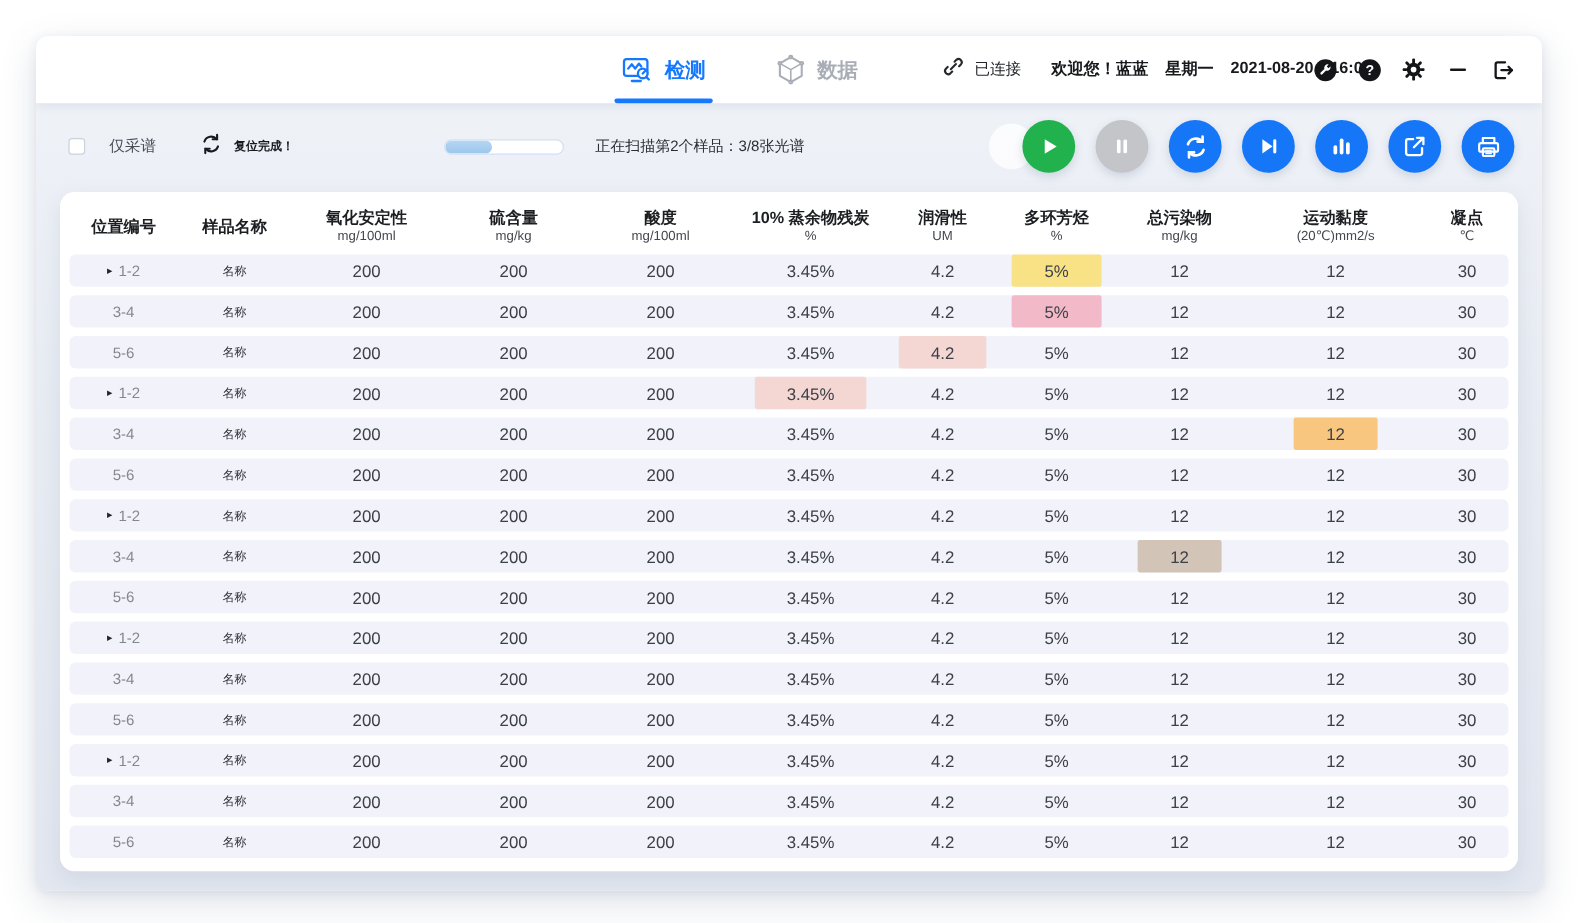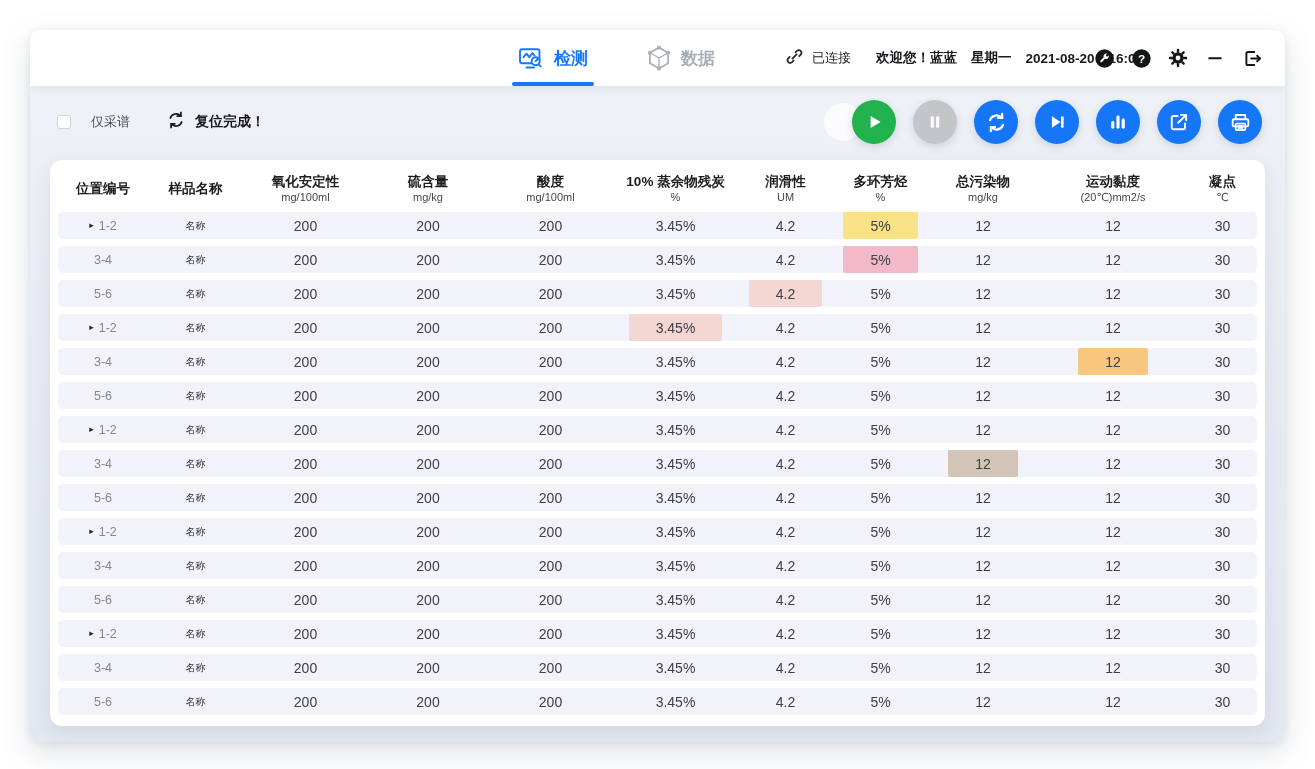--- a/index.html
+++ b/index.html
@@ -30,41 +30,41 @@
   .tab.inactive .tab-label{ color:#a9aeb6; }
   .tab.active::after{
     content:""; position:absolute; left:-6px; right:-6px; bottom:0; height:4px;
     background:#1677ff; border-radius:2px;
   }
   .tab svg{ display:block; }
 
   .conn{ position:absolute; left:755px; display:flex; align-items:center; gap:8px; }
   .conn-label{ font-size:13px; color:#23262b; font-weight:500; }
 
-  .welcome{ position:absolute; left:846px; display:flex; align-items:center; gap:14px; white-space:nowrap; }
+  .welcome{ position:absolute; left:846px; display:flex; align-items:flex-start; gap:14px; white-space:nowrap; }
   .welcome span{ font-size:13.5px; color:#17191d; font-weight:600; }
 
   .win-icons{ position:absolute; right:22px; display:flex; align-items:center; gap:15px; }
   .win-icon{ width:22px; height:22px; display:flex; align-items:center; justify-content:center; cursor:pointer; }
   .win-icon svg{ display:block; }
 
   
   .toolbar{ height:66px; display:flex; align-items:center; padding:6px 23px 0 27px; }
   .cb-group{ display:flex; align-items:center; gap:20px; }
   .checkbox{ width:14px; height:14px; background:#fff; border:1.5px solid #ccd2da; border-radius:3px; cursor:pointer; }
   .cb-label{ font-size:13px; color:#4a4e55; }
   .dropdown{
     margin-left:38px; width:142px; height:30px; background:#fff;
     border:1px solid #d4d9e0; border-radius:4px;
     display:flex; align-items:center; justify-content:space-between;
     padding:0 10px 0 12px; cursor:pointer;
   }
   .dropdown-value{ font-size:13.5px; color:#23262b; font-weight:600; }
   .reset-group{ margin-left:36px; display:flex; align-items:center; gap:9px; cursor:pointer; }
-  .reset-label{ font-size:14px; color:#17191d; font-weight:700; }
+  .reset-label{ font-size:10px; color:#17191d; font-weight:700; }
 
   .progress-group{ margin-left:125px; display:flex; align-items:center; gap:26px; }
   .progress-track{
     width:100px; height:13px; background:#fff; border:1px solid #cfe0f2;
     border-radius:7px; overflow:hidden;
   }
   .progress-fill{ height:100%; background:linear-gradient(180deg,#b4d7f3,#9cc6ec); border-radius:7px; }
   .scan-status{ font-size:12.5px; color:#2b2e33; font-weight:500; white-space:nowrap; }
 
   .actions{ margin-left:auto; display:flex; align-items:center; gap:17px; position:relative; }
@@ -210,20 +210,26 @@
         <svg width="20" height="20" viewBox="0 0 24 24" fill="none" stroke="#17191d" stroke-width="2.1" stroke-linecap="round">
           <path d="M5.2 9.6A7.2 7.2 0 0 1 17.5 7.2"></path>
           <path d="M18.8 14.4A7.2 7.2 0 0 1 6.5 16.8"></path>
           <path d="M17.9 2.9v4.4h-4.4" fill="none"></path>
           <path d="M6.1 21.1v-4.4h4.4" fill="none"></path>
         </svg>
       </span>
       <span class="reset-label">复位完成！</span>
     </div>
 
+    <div class="progress-group">
+      <div class="progress-track">
+        <div class="progress-fill" style="width: 40%;"></div>
+      </div>
+      <span class="scan-status">正在扫描第2个样品：3/8张光谱</span>
+    </div>
 
     <div class="actions">
       <div class="ghost-circle"></div>
 
     <div class="abtn" style="background: rgb(33, 178, 77);">
           <span>
             <svg width="22" height="22" viewBox="0 0 24 24">
               <path d="M8.3 5.4v13.2L19.2 12z" fill="#fff"></path>
             </svg>
           </span>

